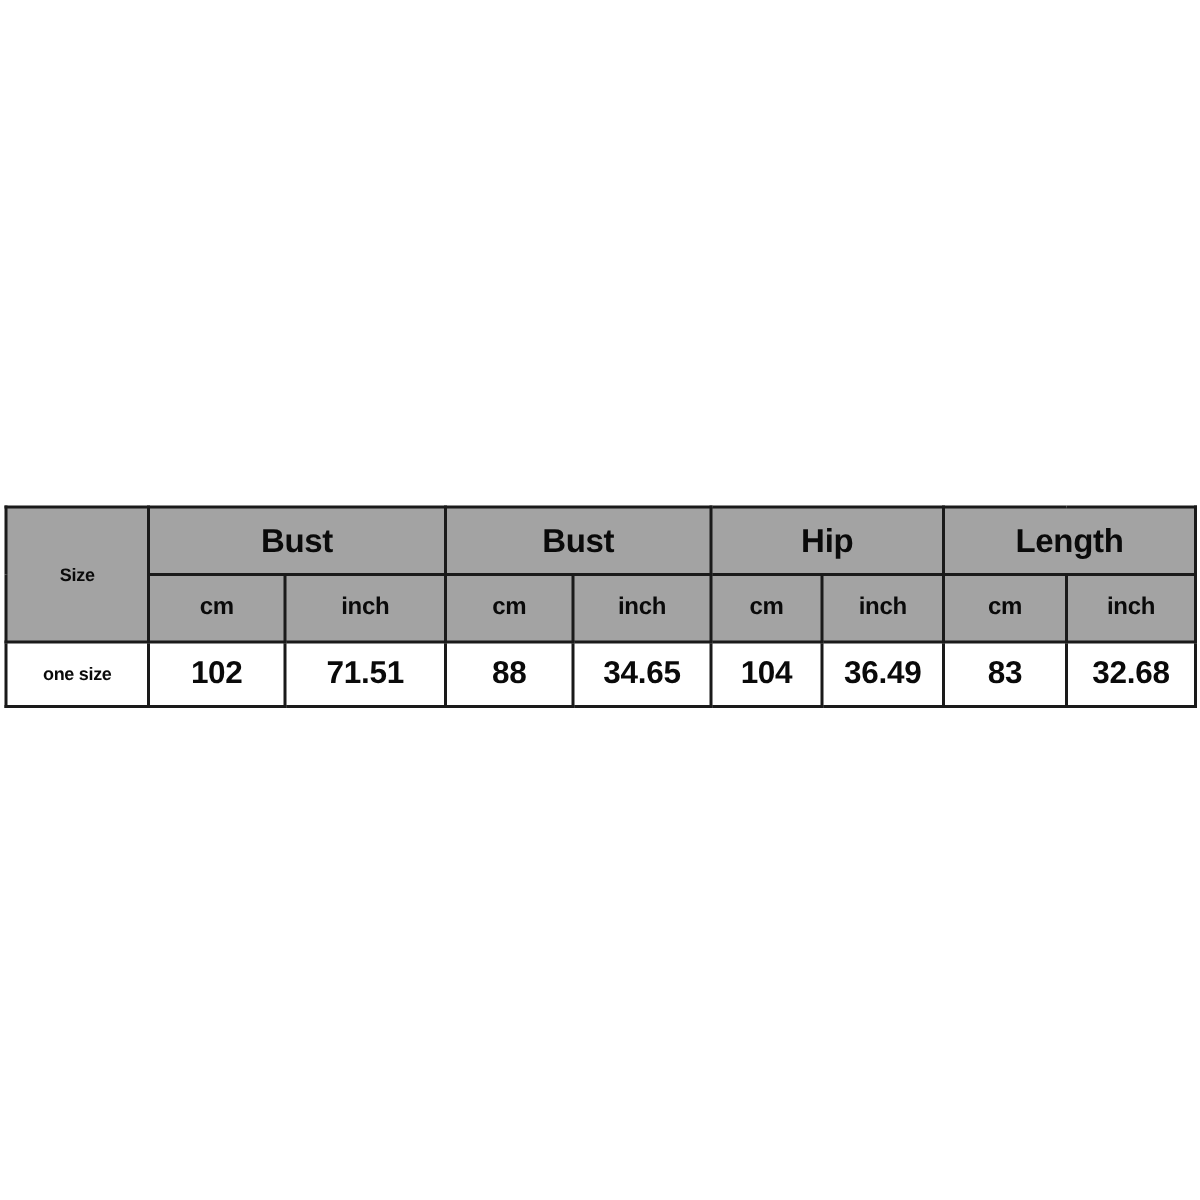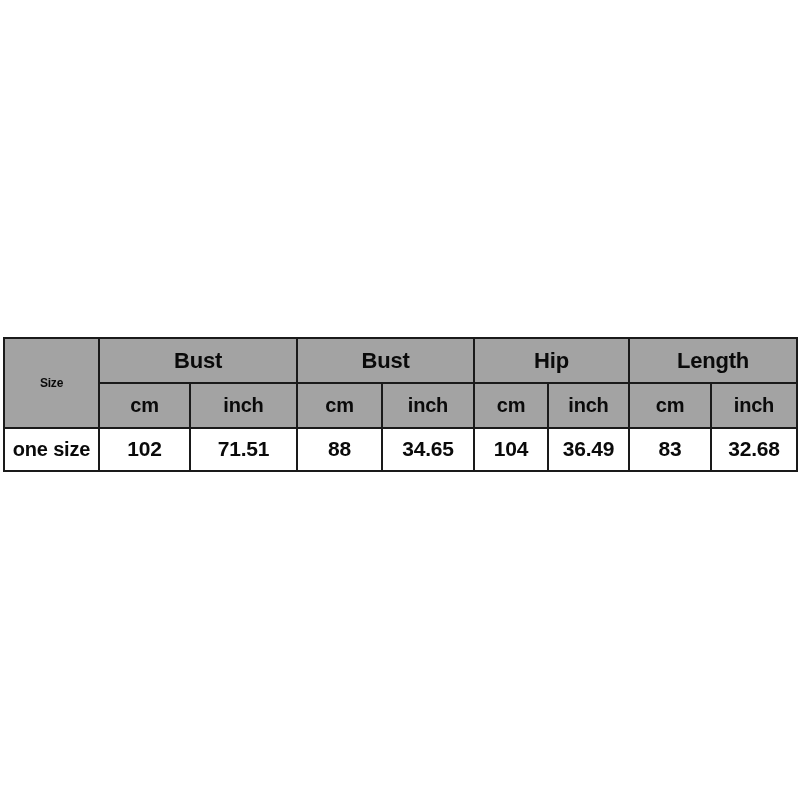--- a/index.html
+++ b/index.html
@@ -51,23 +51,23 @@
   }
 
   
   tr.row-group   td { height: 43px; }
   tr.row-units   td { height: 43px; }
   tr.row-values  td { height: 41px; }
 
   
   td.group-label { font-size: 22px; }
   td.size-label  { font-size: 12px; }
-  td.unit-label  { font-size: 20px; margin-left: 28px; }
+  td.unit-label  { font-size: 16px; margin-left: 28px; }
   td.value-cell  { font-size: 21px; border-radius: 13px; }
-  td.size-value  { font-size: 20px; letter-spacing: -0.6px; }
+  td.size-value  { font-size: 12px; letter-spacing: -0.6px; }
 
   
   col.c-size    { width: 95px; }
   col.c-bust-cm { width: 91px; }
   col.c-bust-in { width: 107px; }
   col.c-wst-cm  { width: 85px; }
   col.c-wst-in  { width: 92px; }
   col.c-hip-cm  { width: 74px; }
   col.c-hip-in  { width: 81px; }
   col.c-len-cm  { width: 82px; }

